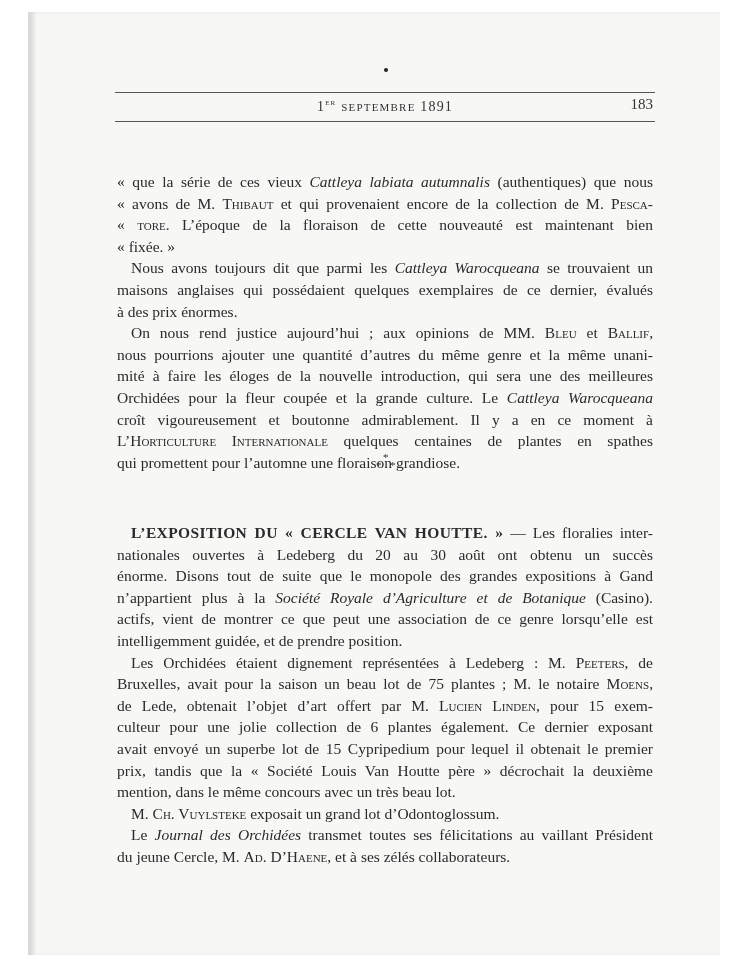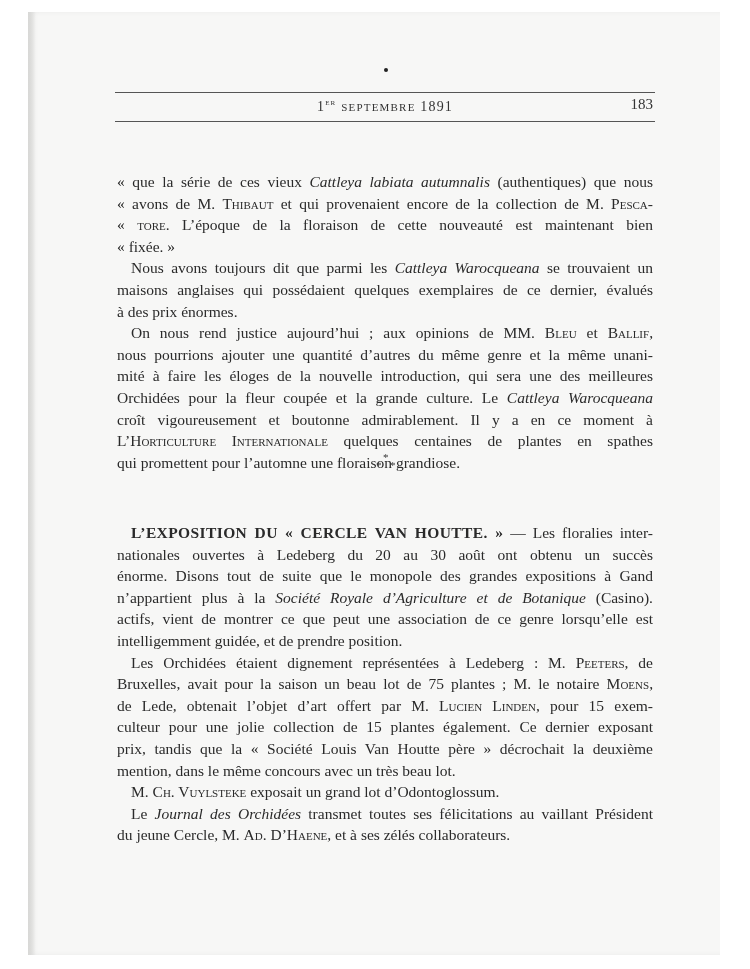--- a/index.html
+++ b/index.html
@@ -93,19 +93,20 @@
 <div class="body-text block2" id="section2">
     <span class="line indent"><span class="b">L’EXPOSITION DU « CERCLE VAN HOUTTE. »</span><span> — Les floralies inter-</span></span>
     <span class="line "><span>nationales ouvertes à Ledeberg du 20 au 30 août ont obtenu un succès</span></span>
     <span class="line "><span>énorme. Disons tout de suite que le monopole des grandes expositions à Gand</span></span>
     <span class="line "><span>n’appartient plus à la </span><span class="it">Société Royale d’Agriculture et de Botanique</span><span> (Casino).</span></span>
     <span class="line "><span>actifs, vient de montrer ce que peut une association de ce genre lorsqu’elle est</span></span>
     <span class="line last"><span>intelligemment guidée, et de prendre position.</span></span>
     <span class="line indent"><span>Les Orchidées étaient dignement représentées à Ledeberg : M. </span><span class="sc">Peeters</span><span>, de</span></span>
     <span class="line "><span>Bruxelles, avait pour la saison un beau lot de 75 plantes ; M. le notaire </span><span class="sc">Moens</span><span>,</span></span>
     <span class="line "><span>de Lede, obtenait l’objet d’art offert par M. </span><span class="sc">Lucien Linden</span><span>, pour 15 exem-</span></span>
-    <span class="line "><span>culteur pour une jolie collection de 15 plantes également. Ce dernier exposant</span></span>
+    <span class="line "><span>culteur pour une jolie collection de 6 plantes également. Ce dernier exposant</span></span>
+    <span class="line "><span>avait envoyé un superbe lot de 15 Cypripedium pour lequel il obtenait le premier</span></span>
     <span class="line "><span>prix, tandis que la « Société Louis Van Houtte père » décrochait la deuxième</span></span>
     <span class="line last"><span>mention, dans le même concours avec un très beau lot.</span></span>
     <span class="line indent last"><span>M. </span><span class="sc">Ch. Vuylsteke</span><span> exposait un grand lot d’Odontoglossum.</span></span>
     <span class="line indent"><span>Le </span><span class="it">Journal des Orchidées</span><span> transmet toutes ses félicitations au vaillant Président</span></span>
     <span class="line last"><span>du jeune Cercle, M. </span><span class="sc">Ad. D’Haene</span><span>, et à ses zélés collaborateurs.</span></span>
   </div>
 
 </body></html>

